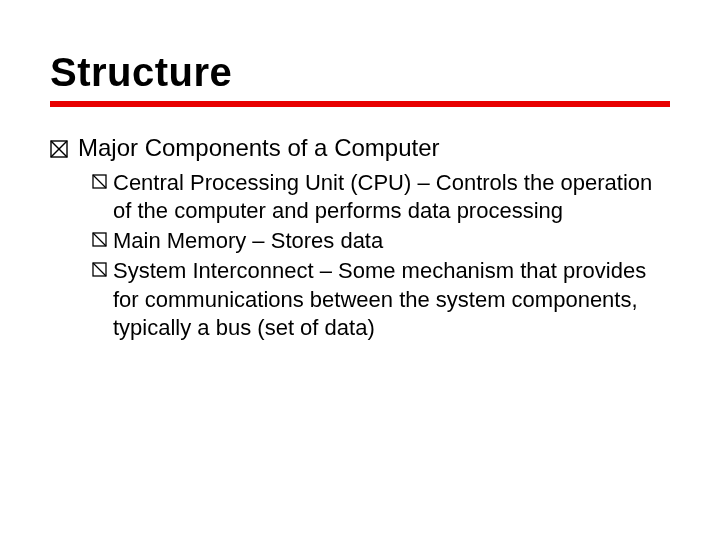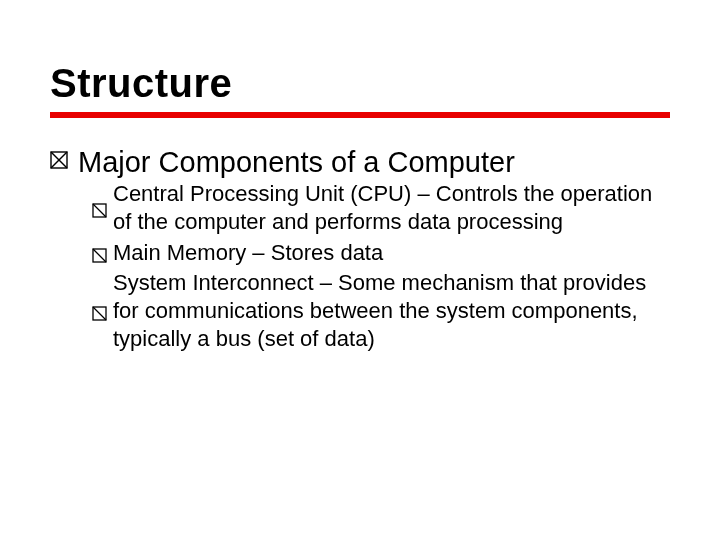--- a/index.html
+++ b/index.html
@@ -16,46 +16,46 @@
     width: 720px;
     height: 540px;
     padding: 50px 50px 40px 50px;
     position: relative;
   }
   .title {
     font-family: "Arial Black", Arial, sans-serif;
     font-weight: 900;
     font-size: 40px;
     letter-spacing: 0.5px;
-    margin: 11px 0 6px 0;
+    margin: 0 0 6px 0;
   }
   .rule {
     height: 6px;
     background: #e80000;
     width: 100%;
     margin-bottom: 26px;
   }
   .lvl1 {
     display: flex;
     align-items: flex-start;
-    font-size: 29px;
+    font-size: 24px;
     line-height: 1.25;
-    margin-bottom: 0;
+    margin-bottom: 6px;
   }
   .lvl1 .bullet-icon {
     flex: 0 0 auto;
     margin-right: 10px;
     margin-top: 7px;
   }
   .sub-list {
     margin-left: 42px;
   }
   .lvl2 {
     display: flex;
-    align-items: center;
+    align-items: flex-start;
     font-size: 22px;
     line-height: 1.28;
     margin-bottom: 2px;
   }
   .lvl2 .bullet-icon {
     flex: 0 0 auto;
     margin-right: 6px;
     margin-top: 5px;
   }
   .bold {

